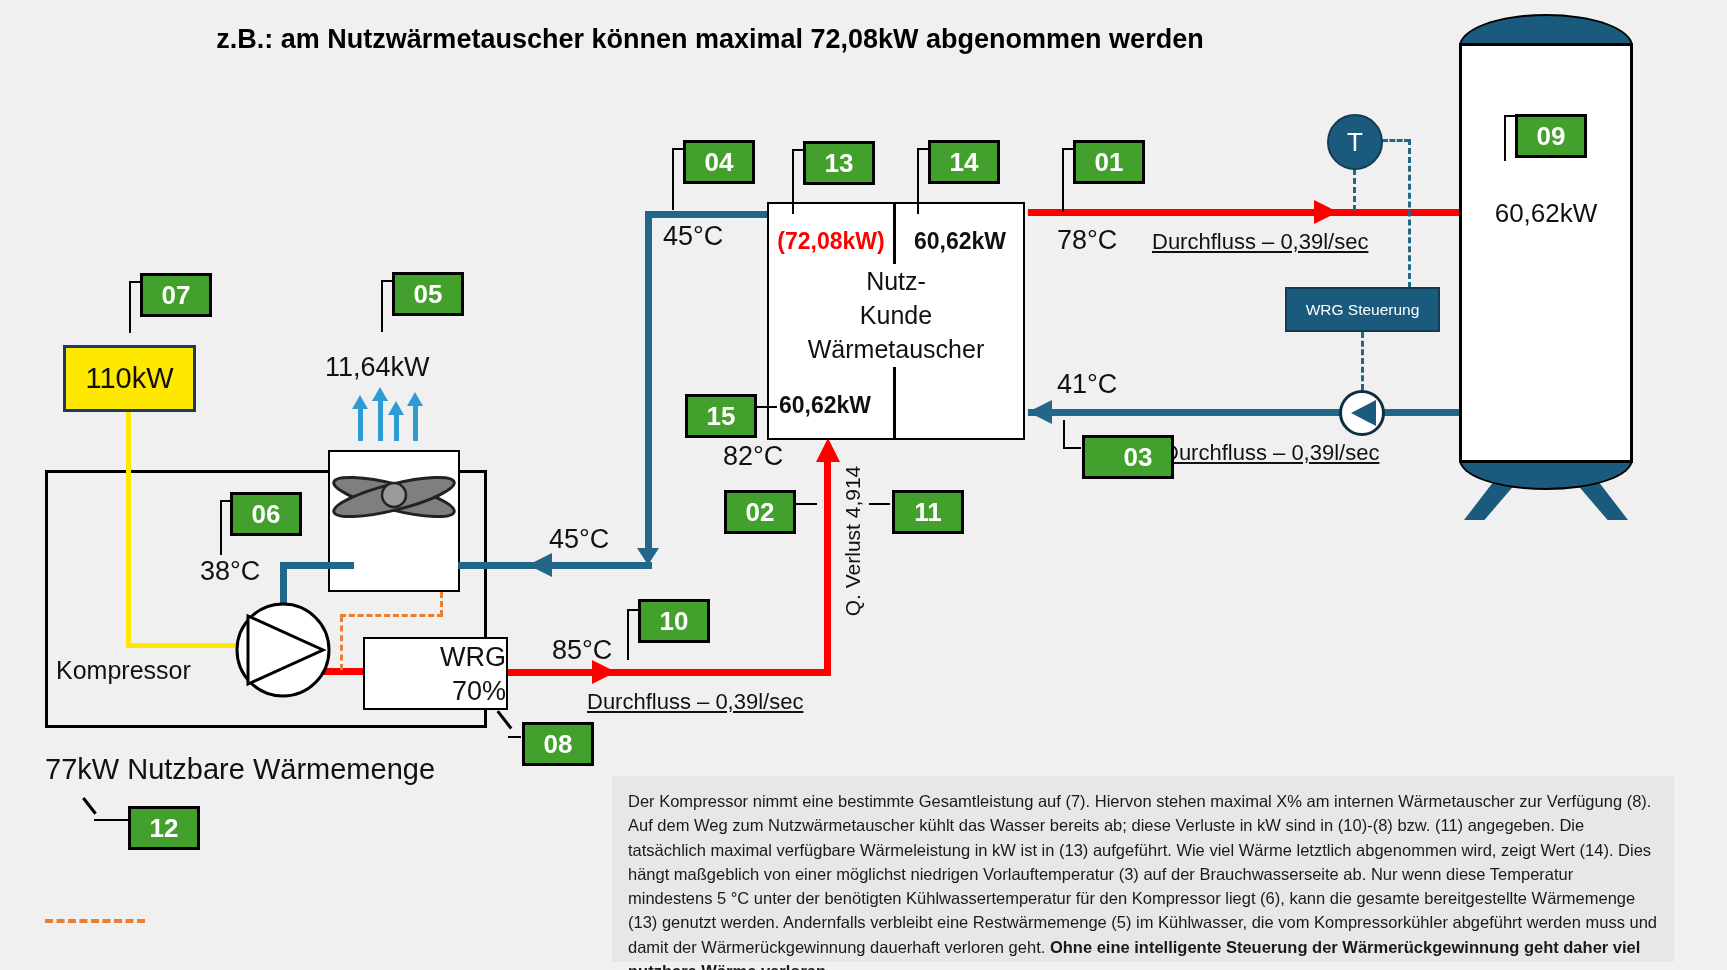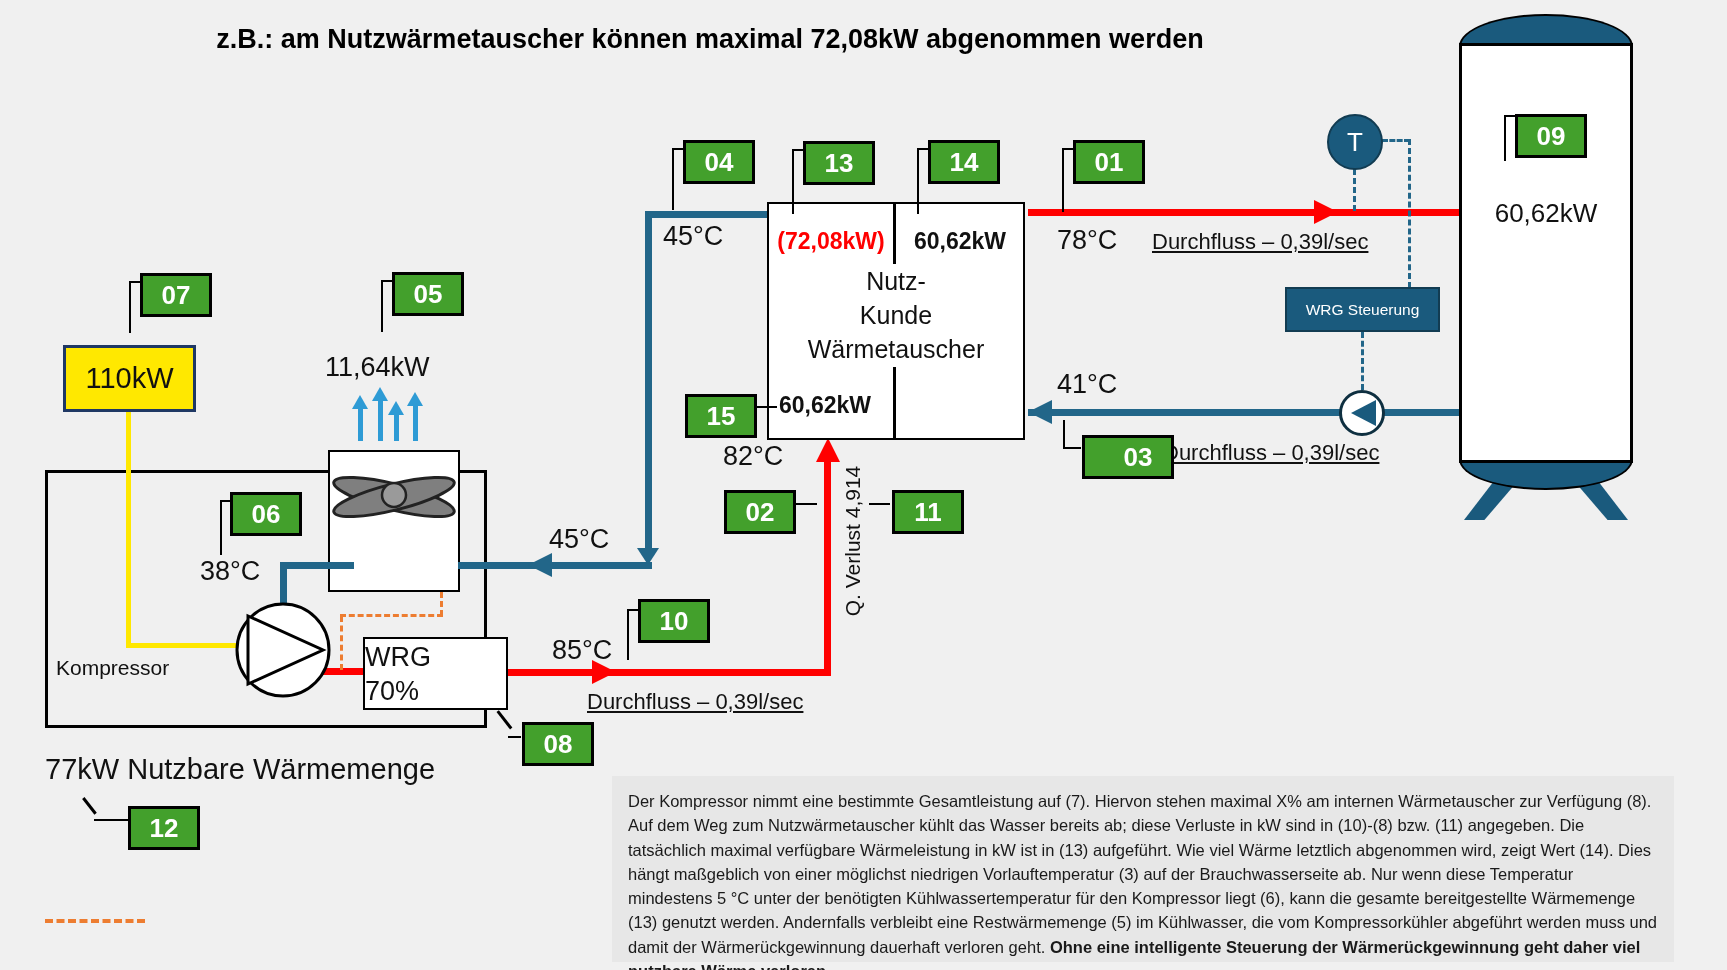--- a/index.html
+++ b/index.html
@@ -91,21 +91,21 @@
   <div class="abs" style="left:63px;top:345px;width:133px;height:67px;background:#FFE800;border:3px solid #1F3864;box-sizing:border-box;
               display:flex;align-items:center;justify-content:center;font-size:29px;color:#111;">
     <span>110kW</span>
   </div>
 
   <svg class="abs" style="left:233px;top:600px;" width="100" height="100" viewBox="0 0 100 100">
     <circle cx="50" cy="50" r="46" fill="#fff" stroke="#000" stroke-width="3"></circle>
     <polygon points="15,16 15,84 90,50" fill="#fff" stroke="#000" stroke-width="3"></polygon>
   </svg>
 
-  <div class="whitebox" style="left:363px;top:637px;width:145px;height:73px;border-width:2.5px;display:flex;flex-direction:column;align-items:flex-start;justify-content:center;font-size:27px;line-height:34px;color:#111;">
+  <div class="whitebox" style="left:363px;top:637px;width:145px;height:73px;border-width:2.5px;display:flex;flex-direction:column;align-items:flex-end;justify-content:center;font-size:27px;line-height:34px;color:#111;">
     <span>WRG</span>
     <span>70%</span>
   </div>
 
   <div class="whitebox" style="left:767px;top:202px;width:258px;height:238px;border-width:2.5px;"></div>
   <div class="abs" style="left:893px;top:202px;width:2.5px;height:62px;background:#000;"></div>
   <div class="abs" style="left:893px;top:367px;width:2.5px;height:73px;background:#000;"></div>
   <div class="txt bold" style="left:770px;top:228px;width:122px;text-align:center;font-size:23px;color:#FF0000;">(72,08kW)</div>
   <div class="txt bold" style="left:898px;top:228px;width:124px;text-align:center;font-size:23px;">60,62kW</div>
   <div class="abs" style="left:767px;top:264px;width:258px;text-align:center;font-size:25px;line-height:34px;color:#111;">
@@ -140,21 +140,21 @@
   <div class="txt t27" style="left:1057px;top:369px;">41°C</div>
   <div class="txt t22" style="left:1163px;top:440px;">Durchfluss – 0,39l/sec</div>
   <div class="txt t27" style="left:663px;top:221px;">45°C</div>
   <div class="txt t27" style="left:549px;top:524px;">45°C</div>
   <div class="txt t27" style="left:723px;top:441px;">82°C</div>
   <div class="txt t27" style="left:552px;top:635px;">85°C</div>
   <div class="txt t22" style="left:587px;top:689px;">Durchfluss – 0,39l/sec</div>
   <div class="txt t27" style="left:200px;top:556px;">38°C</div>
   <div class="txt" style="left:735px;top:529px;width:235px;text-align:center;font-size:21px;transform:rotate(-90deg);">Q. Verlust 4,914</div>
   <div class="txt t27" style="left:325px;top:352px;">11,64kW</div>
-  <div class="txt" style="left:56px;top:656px;font-size:21px;text-align:center;">Kompressor</div>
+  <div class="txt" style="left:56px;top:656px;font-size:25px;text-align:center;">Kompressor</div>
   <div class="txt" style="left:45px;top:753px;font-size:29px;">77kW Nutzbare Wärmemenge</div>
 
   <div class="callout-v" style="left:1062px;top:148px;width:10px;height:62px;"></div>
   <div class="callout-v" style="left:672px;top:148px;width:10px;height:60px;"></div>
   <div class="callout-v" style="left:792px;top:149px;width:10px;height:63px;"></div>
   <div class="callout-v" style="left:917px;top:148px;width:10px;height:64px;"></div>
   <div class="callout-v" style="left:1504px;top:115px;width:10px;height:44px;"></div>
   <div class="callout-v" style="left:381px;top:280px;width:10px;height:50px;"></div>
   <div class="callout-v" style="left:129px;top:281px;width:10px;height:50px;"></div>
   <div class="callout-v" style="left:220px;top:500px;width:9px;height:53px;"></div>

